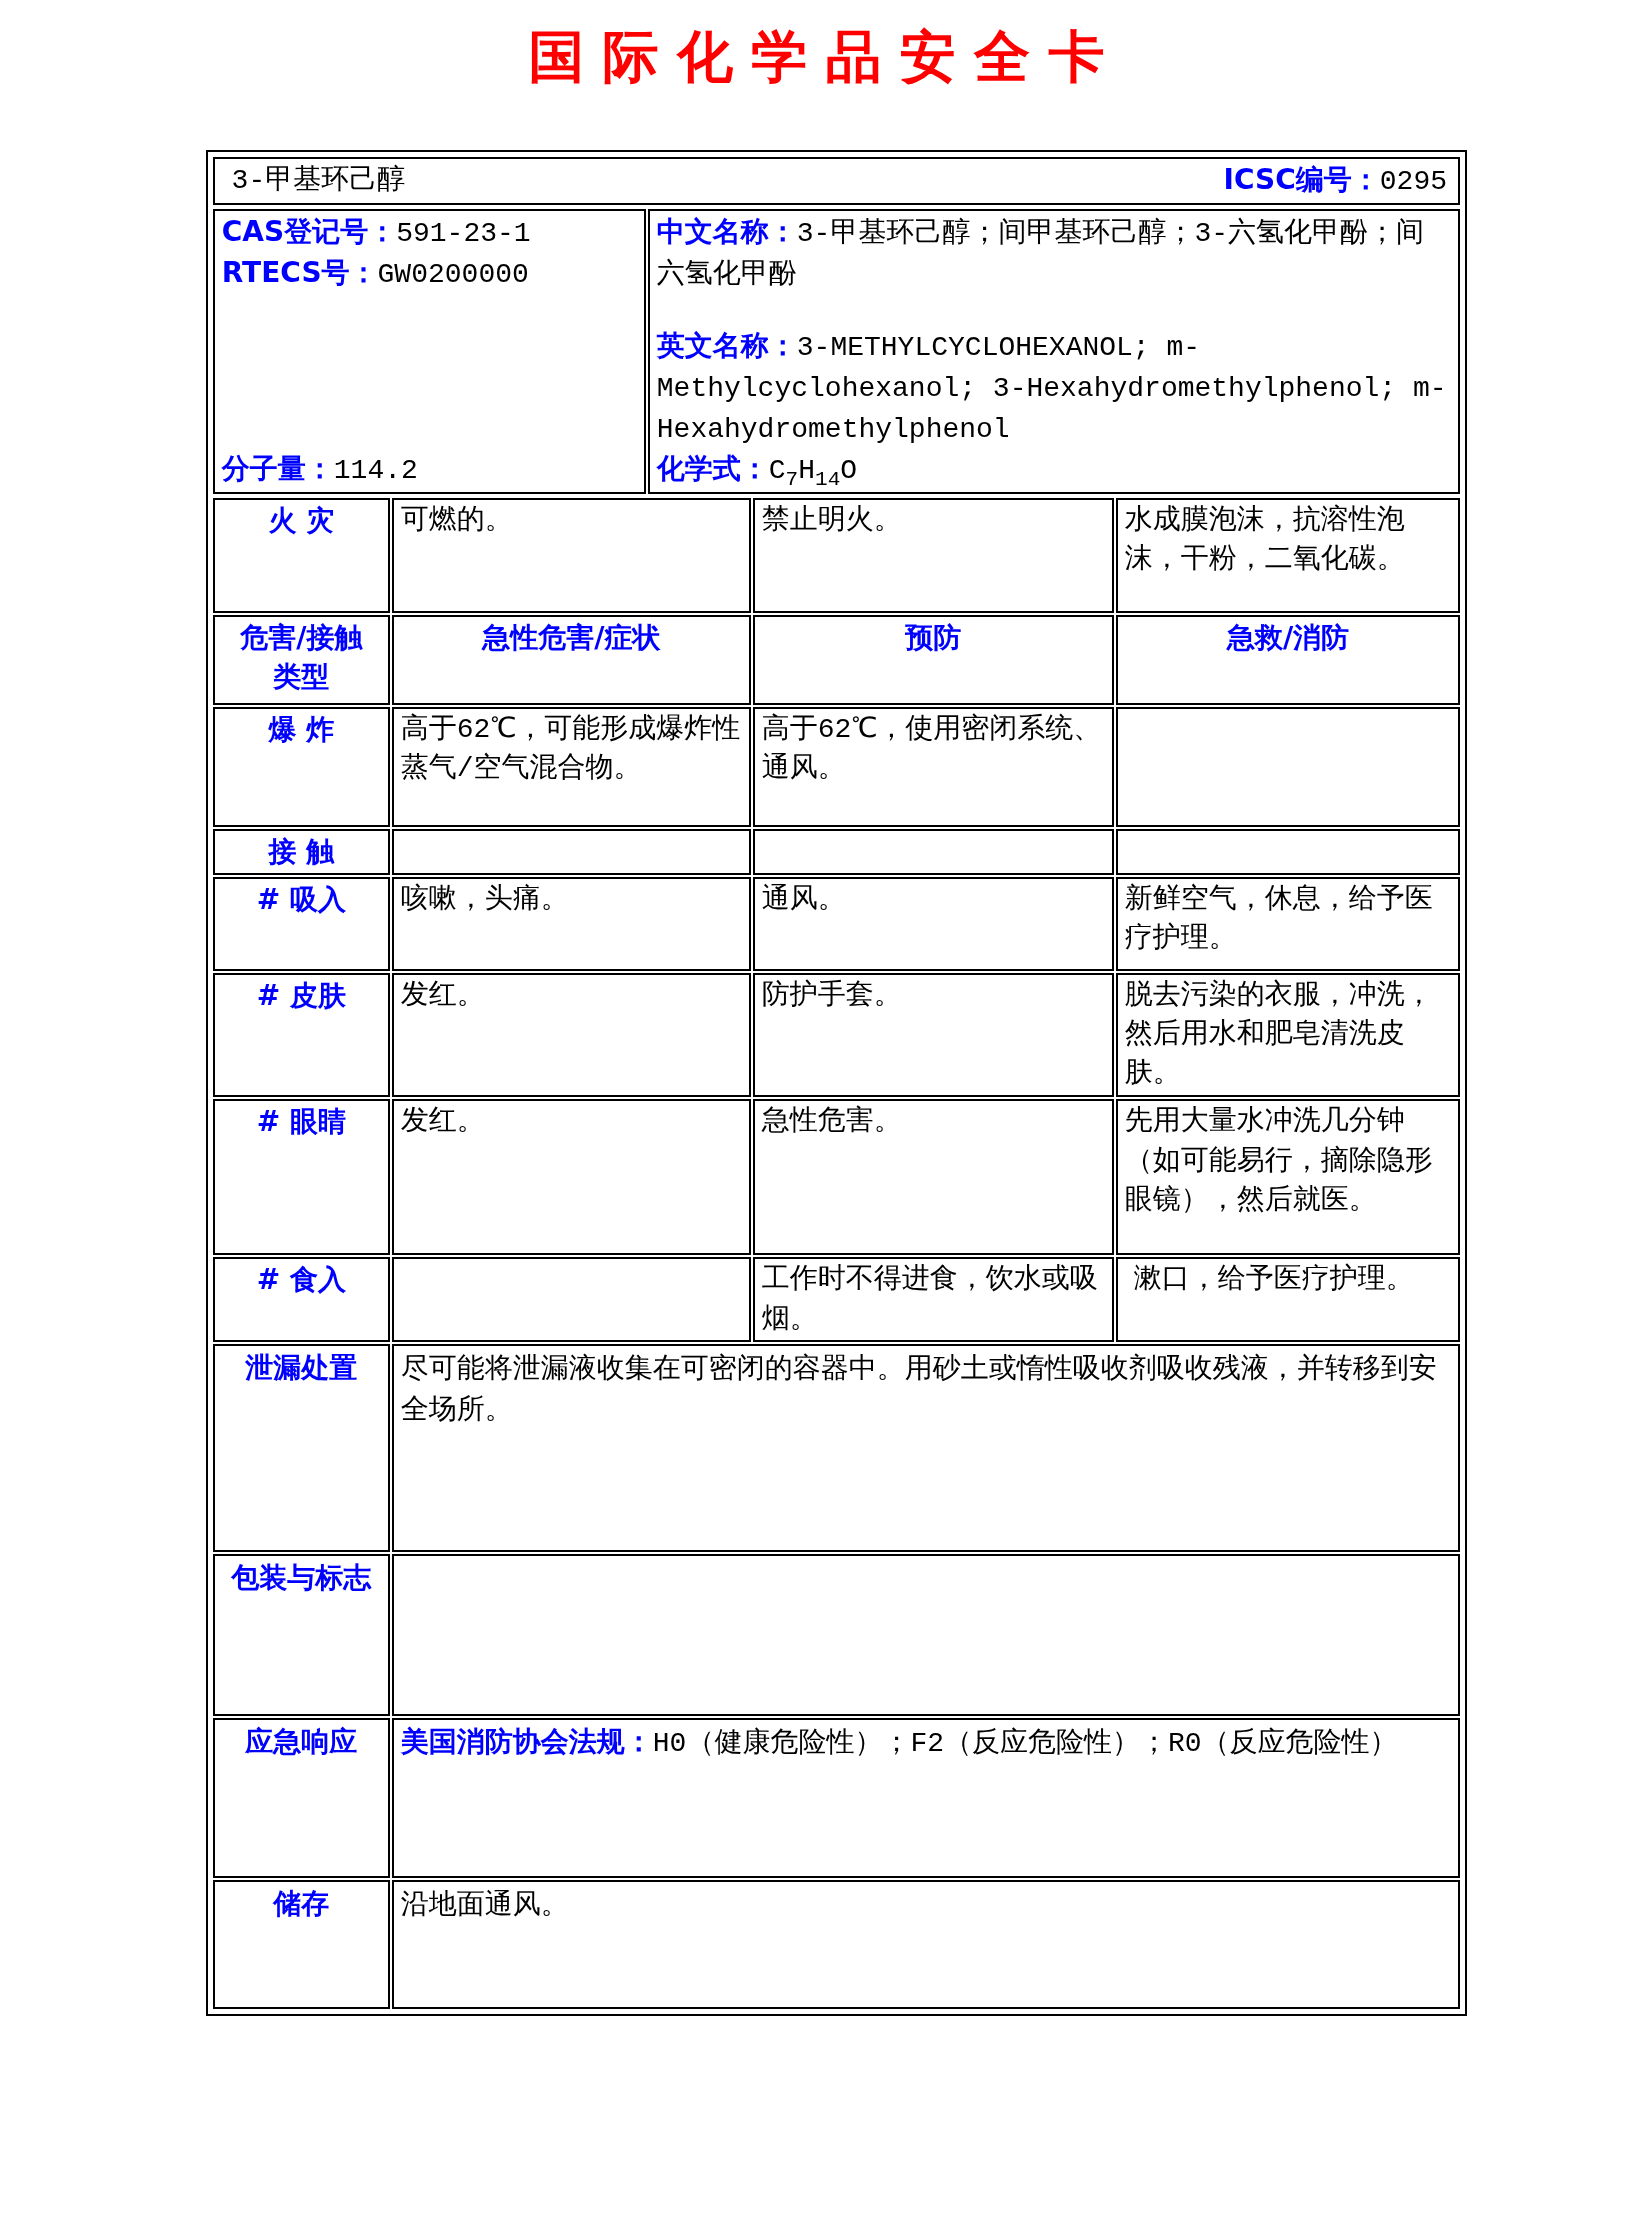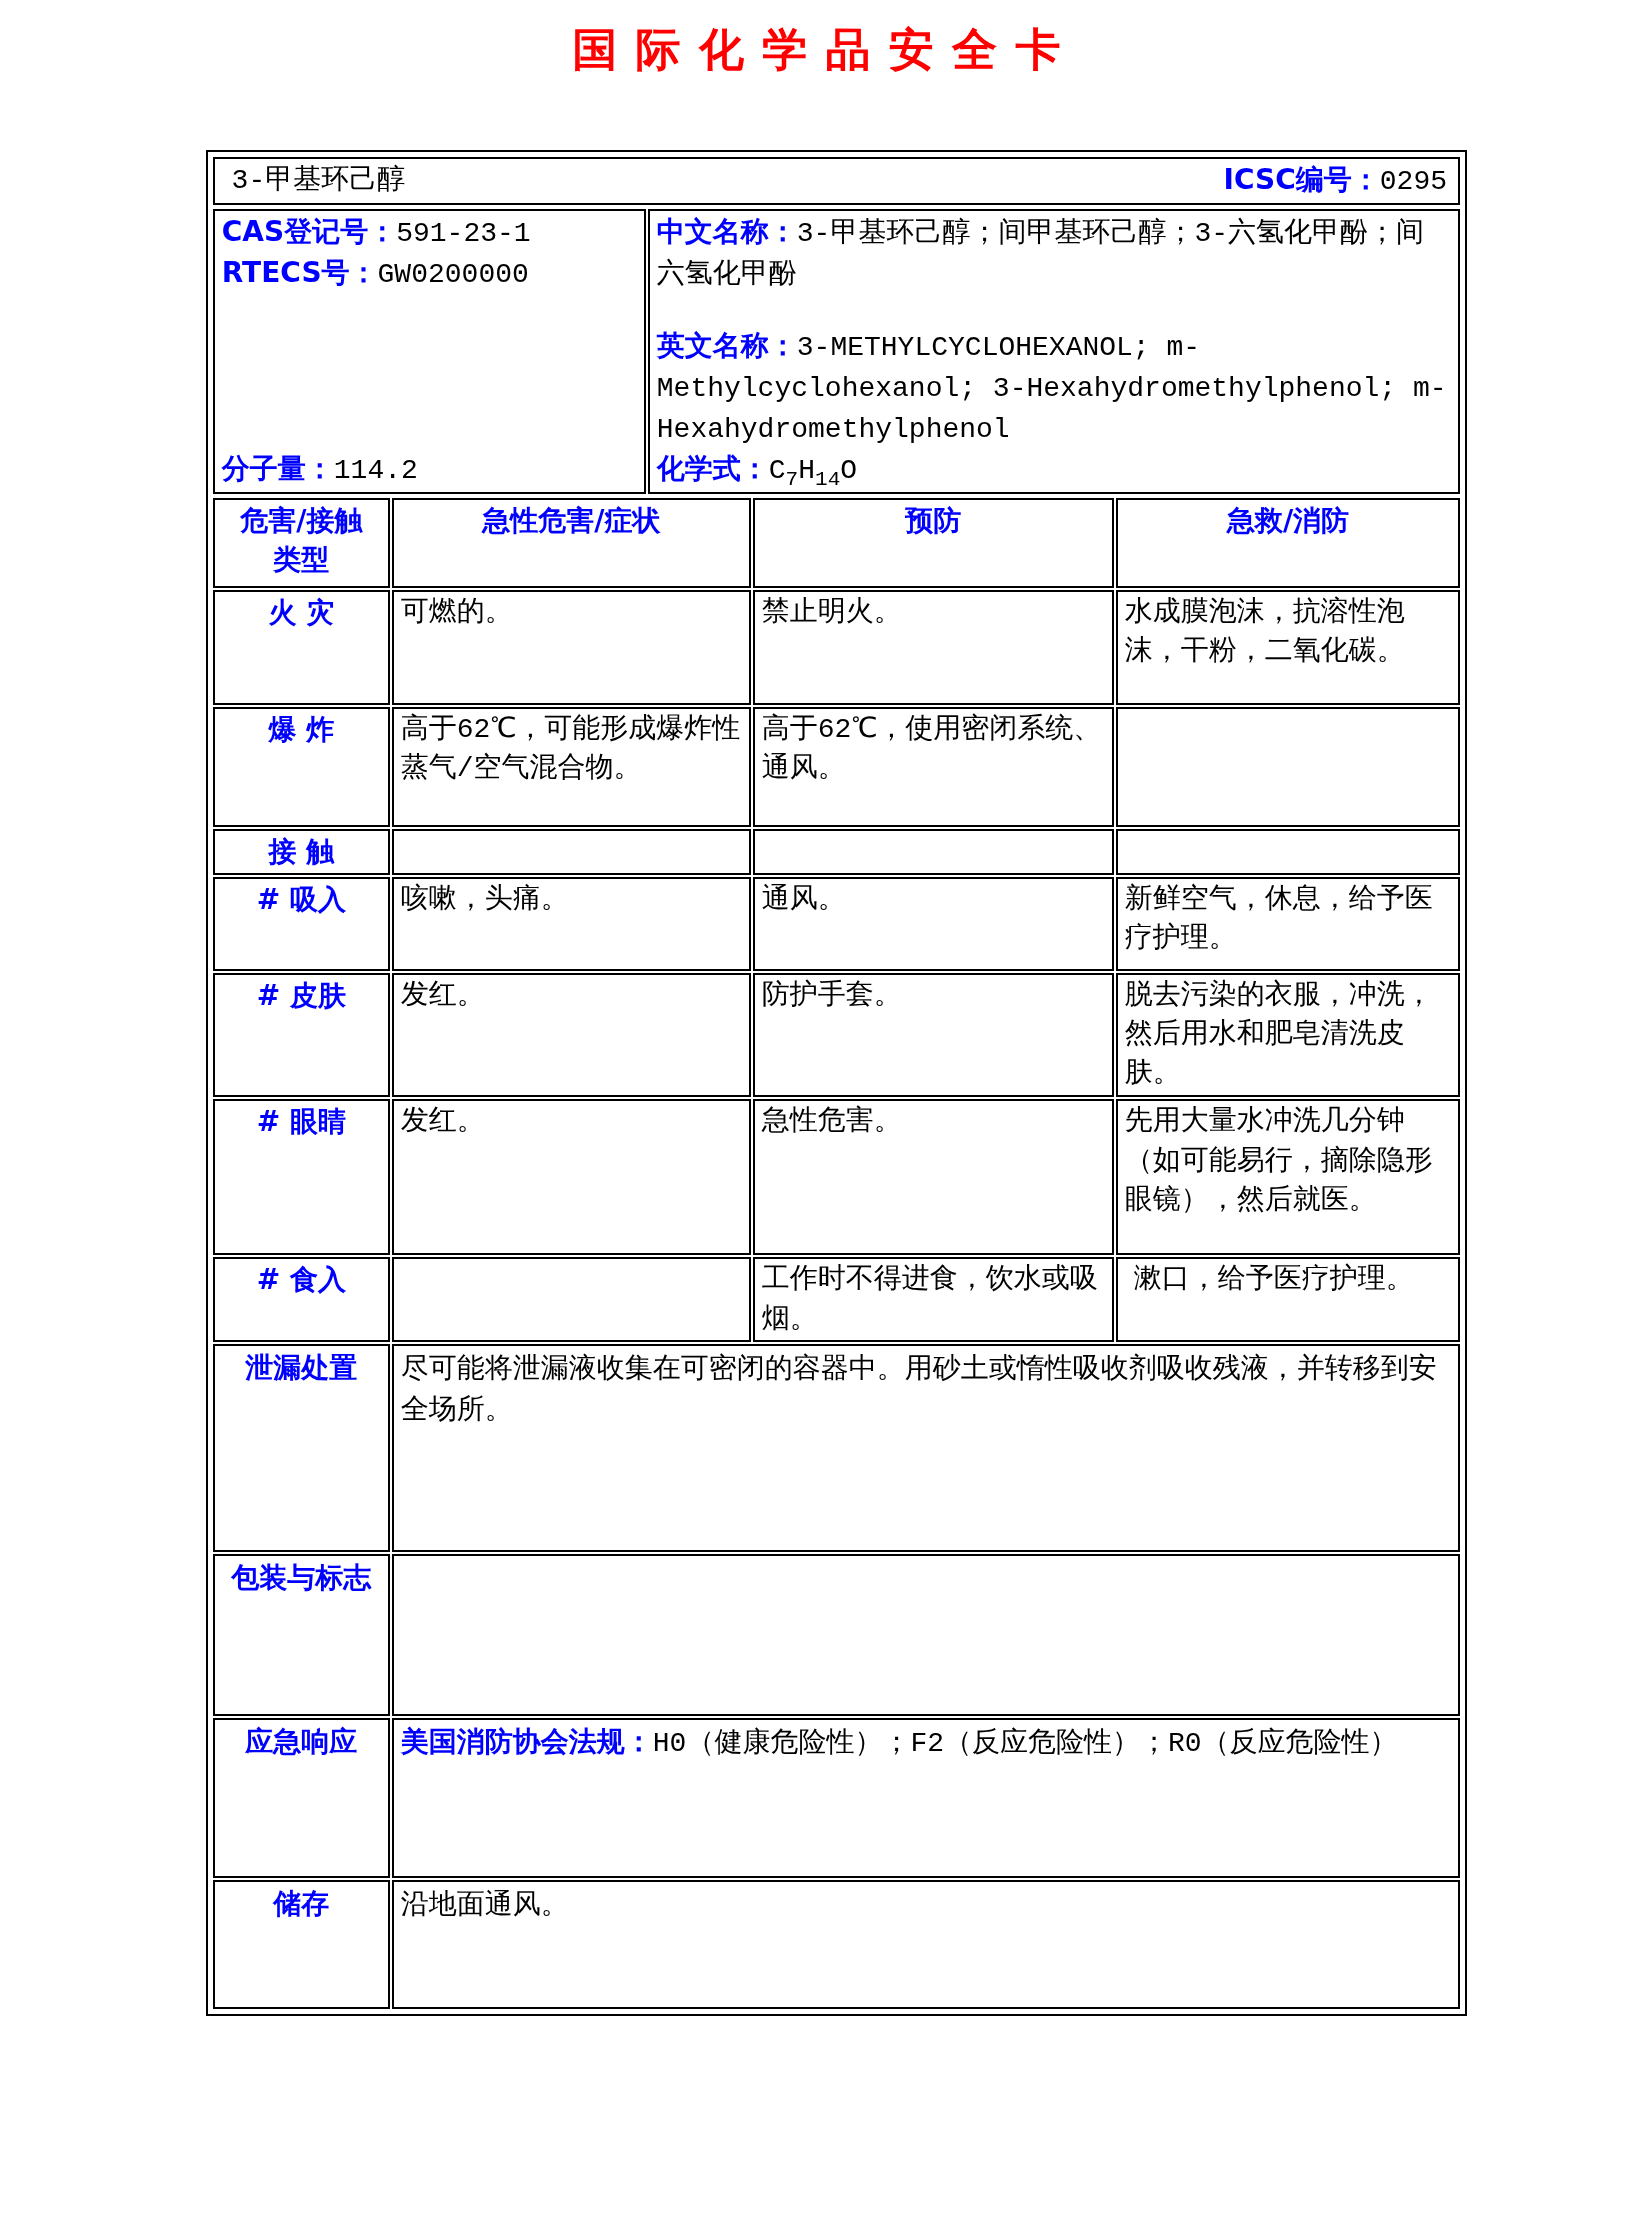--- a/index.html
+++ b/index.html
@@ -5,21 +5,21 @@
   html, body { margin:0; padding:0; }
   body {
     width:1651px; height:2239px; background:#ffffff; position:relative;
     font-family:"Liberation Serif","DejaVu Serif",serif;
     font-size:28px; line-height:1.4; color:#000000;
   }
   .page-title {
     position:absolute; top:18.3px; left:0; width:100%;
     text-align:center;
     font-family:"DejaVu Sans","Liberation Sans",sans-serif;
-    font-weight:bold; font-size:45px; letter-spacing:18.3px; color:#ff0000;
+    font-weight:bold; font-size:56px; letter-spacing:18.3px; color:#ff0000;
     white-space:nowrap;
   }
   .card {
     position:absolute; left:206px; top:150px; width:1261px;
     border:2.8px solid #000; padding:2.8px; box-sizing:border-box; background:#fff;
   }
   table.sec {
     width:100%; border-collapse:separate; border-spacing:2.1px; table-layout:fixed;
   }
   table.sec td {
@@ -93,40 +93,40 @@
   <table class="sec">
     <colgroup>
         <col style="width:177px">
         <col style="width:359px">
         <col style="width:361px">
         <col>
       </colgroup>
 
     <tbody>
         <tr>
+      <td class="lab" style="height:115px;"><span class="lbl">火 灾</span></td>
+      <td style="height:115px;" class="val">可燃的。</td>
+      <td style="height:115px;" class="val">禁止明火。</td>
+      <td style="height:115px;" class="val">水成膜泡沫，抗溶性泡沫，干粉，二氧化碳。</td>
+    </tr>
+
+    <tr>
       <td class="hed" style="height:90px;">
         <span class="lbl">危害/接触</span><br>
         <span class="lbl">类型</span>
       </td>
       <td class="hed" style="height:90px;">
         <span class="lbl">急性危害/症状</span>
       </td>
       <td class="hed" style="height:90px;">
         <span class="lbl">预防</span>
       </td>
       <td class="hed" style="height:90px;">
         <span class="lbl">急救/消防</span>
       </td>
-    </tr>
-
-    <tr>
-      <td class="lab" style="height:115px;"><span class="lbl">火 灾</span></td>
-      <td style="height:115px;" class="val">可燃的。</td>
-      <td style="height:115px;" class="val">禁止明火。</td>
-      <td style="height:115px;" class="val">水成膜泡沫，抗溶性泡沫，干粉，二氧化碳。</td>
     </tr>
 
     <tr>
       <td class="lab" style="height:120px;"><span class="lbl">爆 炸</span></td>
       <td style="height:120px;" class="val">高于62℃，可能形成爆炸性蒸气/空气混合物。</td>
       <td style="height:120px;" class="val">高于62℃，使用密闭系统、通风。</td>
       <td style="height:120px;" class="val"></td>
     </tr>
 
     <tr>

